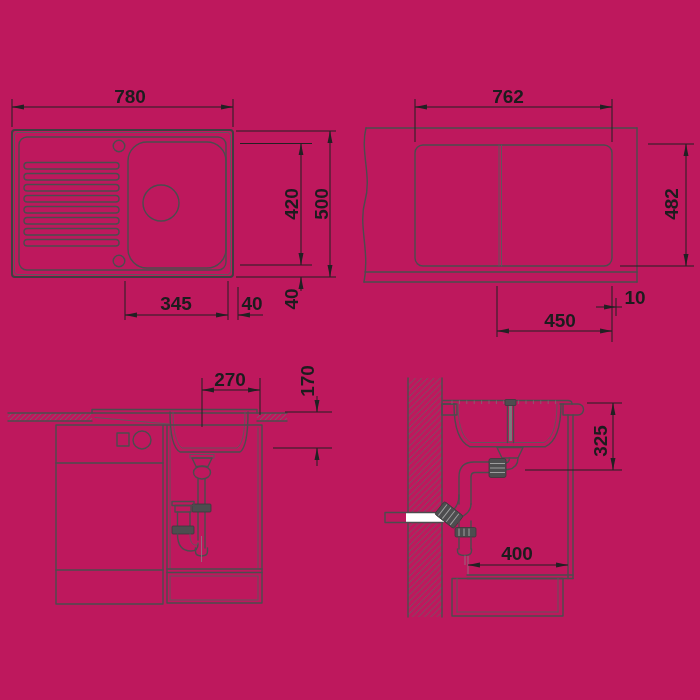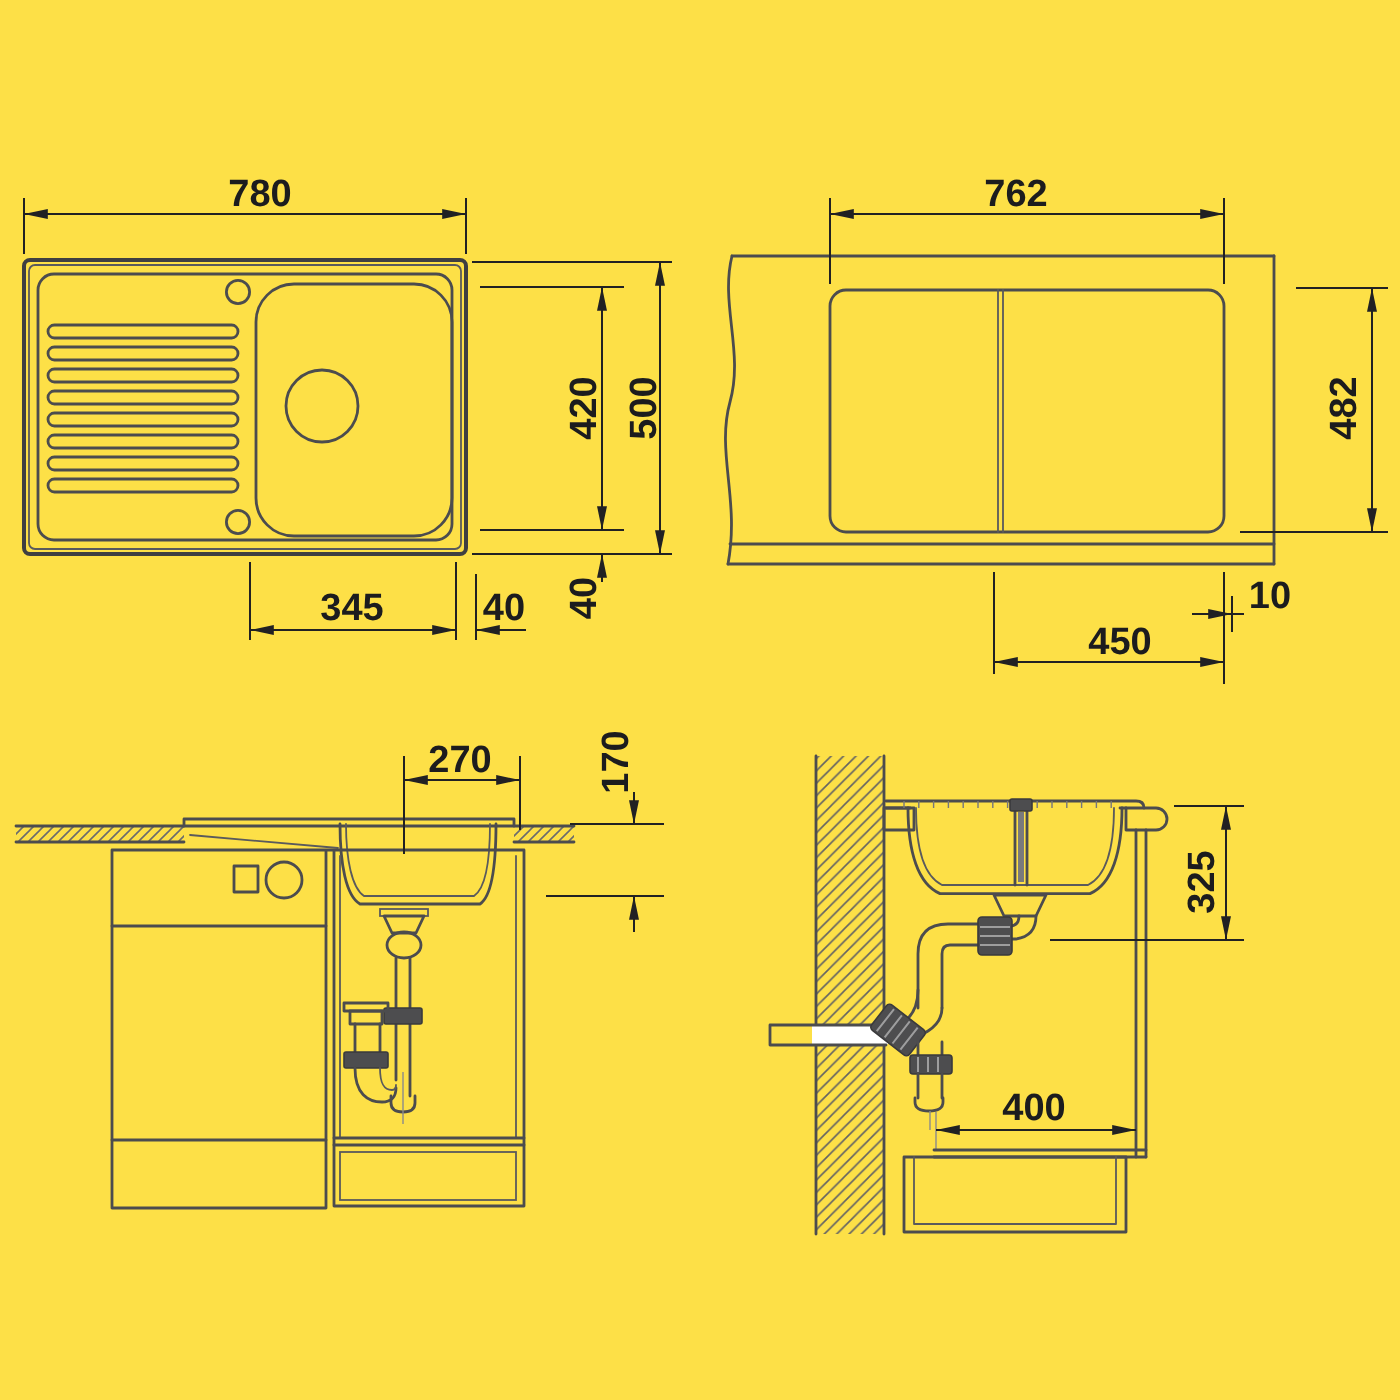--- a/index.html
+++ b/index.html
@@ -1,16 +1,16 @@
 <!DOCTYPE html>
 <html><head>
 <meta charset="utf-8">
 <style>
   html,body{margin:0;padding:0;background:#ffffff;}
-  #stage{position:relative;width:700px;height:700px;background:#fde047;overflow:hidden;
+  #stage{position:relative;width:700px;height:700px;background:#be185d;overflow:hidden;
          font-family:"Liberation Sans", sans-serif;}
   svg{display:block}
   .geo{stroke:#4c4c4e;stroke-width:1.4;fill:none;stroke-linecap:round;stroke-linejoin:round}
   .geoH{stroke:#3f3f41;stroke-width:2;fill:none;stroke-linejoin:round}
   .geoT{stroke:#5a5a5c;stroke-width:0.9;fill:none;stroke-linecap:round}
   .dim{stroke:#212123;stroke-width:1;fill:none}
   .dimtxt{fill:#1c1c1e;font-size:19px;font-weight:bold;font-family:"Liberation Sans",sans-serif}
   .dark{fill:#4d4d4f;stroke:#3a3a3c;stroke-width:0.8}
   .rib{stroke:#ffffff;stroke-width:1;opacity:0.45}
   .cl{stroke:#8a8a8c;stroke-width:0.7;fill:none}

